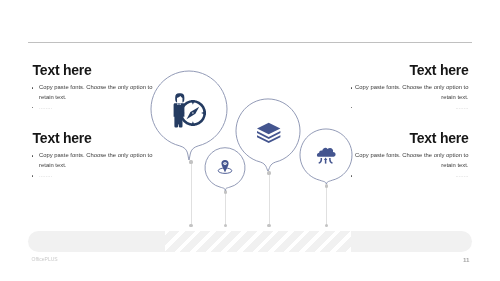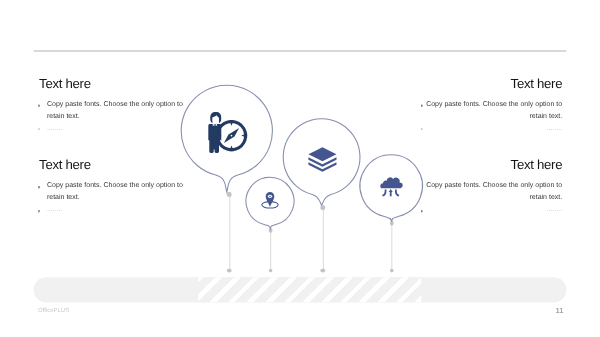--- a/index.html
+++ b/index.html
@@ -2,21 +2,21 @@
 <html><head>
 <meta charset="utf-8">
 <style>
   html,body{margin:0;padding:0;}
   body{width:500px;height:281px;background:#ffffff;font-family:"Liberation Sans",sans-serif;overflow:hidden;}
   .slide{position:relative;width:500px;height:281px;background:#fff;overflow:hidden;}
 
   .rule{position:absolute;left:28px;top:42px;width:444px;height:1px;background:#c0c0c0;}
 
   .txtblk{position:absolute;width:124px;}
-  .txtblk .hd{position:absolute;top:1.5px;font-size:11px;letter-spacing:-0.25px;font-weight:normal;color:#161616;line-height:9px;margin:0;}
+  .txtblk .hd{position:absolute;top:1.5px;font-size:14px;letter-spacing:-0.25px;font-weight:bold;color:#161616;line-height:9px;margin:0;}
   .txtblk ul{list-style:none;margin:0;padding:0;position:absolute;top:19.0px;width:124px;}
   .txtblk li{position:relative;font-size:5.85px;color:#3a3a3a;line-height:9.9px;}
   .txtblk li .bu{position:absolute;width:1.5px;height:1.5px;border-radius:50%;background:#4a4a4a;top:4.1px;}
   .txtblk.L{left:32.6px;}
   .txtblk.L .hd{left:0;}
   .txtblk.L li{padding-left:6.5px;text-align:left;}
   .txtblk.L li .bu{left:-0.8px;}
   .txtblk.R{left:344.5px;text-align:right;}
   .txtblk.R .hd{right:0;text-align:right;}
   .txtblk.R li{padding-left:7.0px;text-align:right;}

